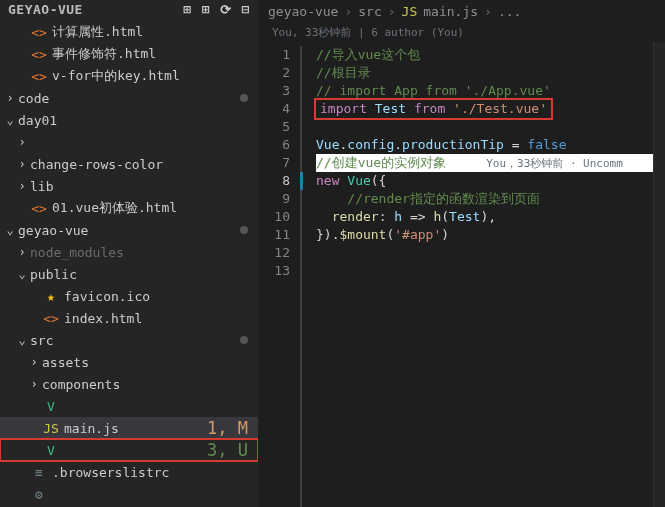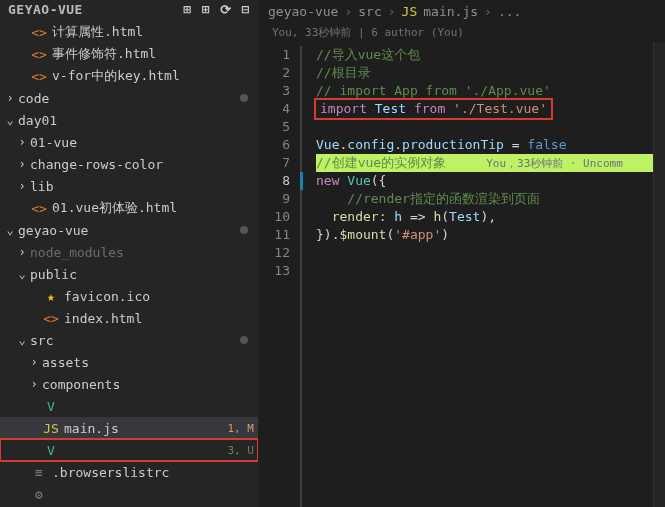--- a/index.html
+++ b/index.html
@@ -13,21 +13,21 @@
 .row.sel{background:#37373d}
 .chev{width:12px;text-align:center;font-size:12px;color:#ccc;margin-right:2px}
 .ico{width:18px;text-align:center;margin-right:4px;font-size:13px}
 .ico.html{color:#e37933}
 .ico.vue{color:#41b883}
 .ico.js{color:#cbcb41}
 .ico.star{color:#ffcc00}
 .ico.conf{color:#6d8086}
 .lbl{flex:1;overflow:hidden;text-overflow:ellipsis}
 .dim{color:#6c6c6c}
-.badge{margin-left:auto;margin-right:4px;color:#6c6c6c;font-size:11px}
+.badge{margin-left:auto;margin-right:10px;color:#6c6c6c;font-size:17px}
 .badge.m{color:#d19a66}
 .badge.u{color:#608b4e}
 .dot{width:8px;height:8px;border-radius:50%;background:#555;margin:0 10px 0 auto}
 .boxed{outline:2px solid #d73a2e;outline-offset:-1px}
 .editor{flex:1;background:#1e1e1e;display:flex;flex-direction:column;overflow:hidden}
 .crumbs{height:22px;display:flex;align-items:center;gap:6px;padding:0 10px;color:#8e8e8e;font-size:12px;background:#1e1e1e}
 .crumbs .sep{color:#666}
 .crumbs .js-ico{color:#cbcb41}
 .authorship{height:20px;display:flex;align-items:center;padding:0 14px;color:#6a737d;font-size:11px}
 .code-area{flex:1;display:flex;overflow:auto;position:relative}
@@ -40,21 +40,21 @@
 .ln{height:18px;line-height:18px;white-space:pre}
 .c-com{color:#608b4e}
 .c-kw{color:#c586c0}
 .c-var{color:#9cdcfe}
 .c-str{color:#ce9178}
 .c-cls{color:#4ec9b0}
 .c-fn{color:#dcdcaa}
 .c-op{color:#d4d4d4}
 .c-const{color:#569cd6}
 .codelens{color:#6a737d;font-size:11px;margin-left:40px}
-.hl-line{background:#bef264}
+.hl-line{background:#ffffff}
 .boxed-code{outline:2px solid #d73a2e;display:inline-block;padding:0 4px}
 .minimap{width:12px;background:#252526;border-left:1px solid #333}
 </style>
 </head>
 <body>
 
 <div class="sidebar">
   <div class="sb-header">
     <span>GEYAO-VUE</span>
     <div class="sb-header-icons">
@@ -84,21 +84,20 @@
         <span class="chev">›</span>
         <span class="lbl">code</span>
         <span class="dot"></span>
       </div>
       <div class="row" style="padding-left: 4px;">
         <span class="chev">⌄</span>
         <span class="lbl">day01</span>
       </div>
       <div class="row" style="padding-left: 16px;">
         <span class="chev">›</span>
-        <span class="lbl">01-vue</span>
       </div>
       <div class="row" style="padding-left: 16px;">
         <span class="chev">›</span>
         <span class="lbl">change-rows-color</span>
       </div>
       <div class="row" style="padding-left: 16px;">
         <span class="chev">›</span>
         <span class="lbl">lib</span>
       </div>
       <div class="row" style="padding-left: 16px;">

